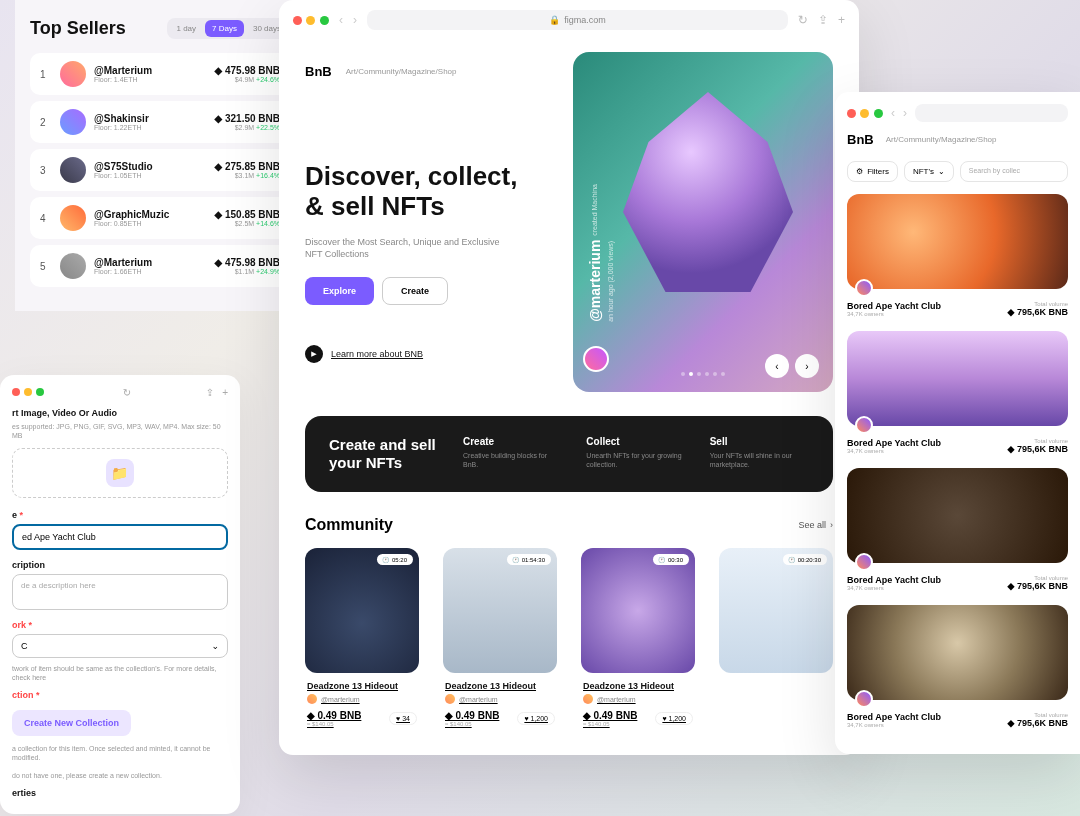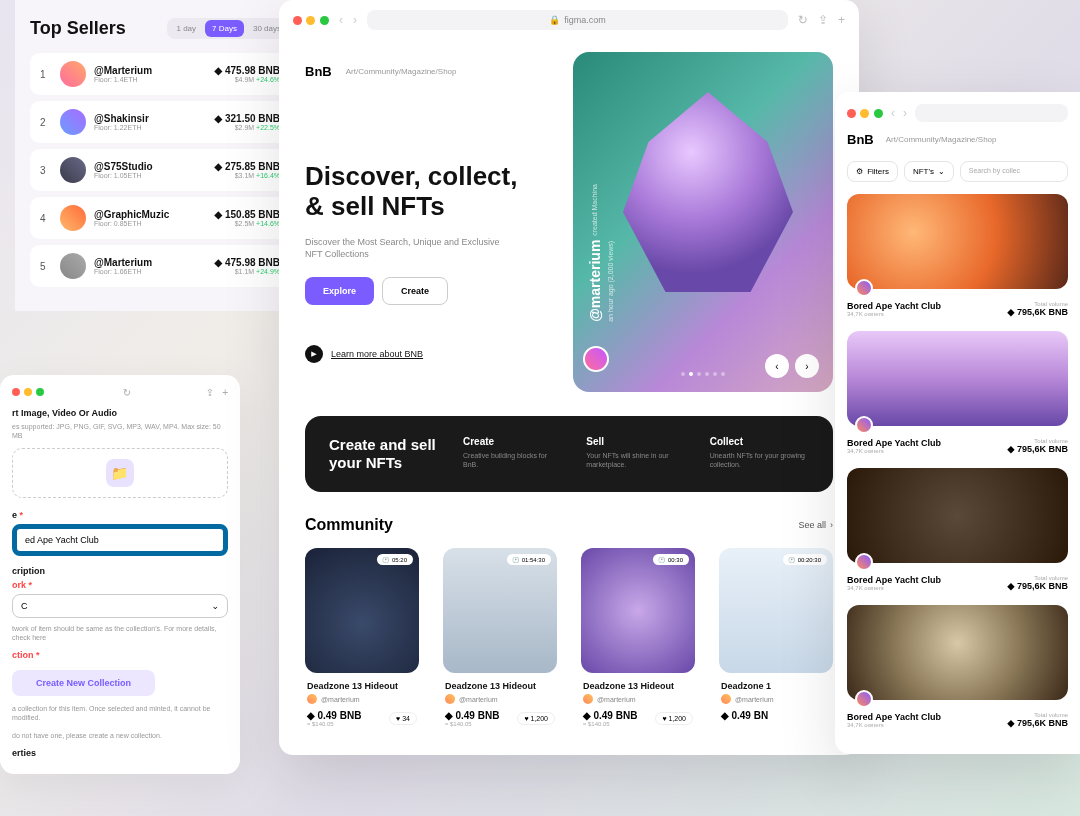--- a/index.html
+++ b/index.html
@@ -30,24 +30,24 @@
 
 
 .panel-form { position:absolute; left:0; top:375px; width:240px; background:#fff; border-radius:14px; padding:12px; box-shadow:0 10px 40px rgba(0,0,0,.06); }
 .pf-bar { display:flex; justify-content:space-between; align-items:center; margin-bottom:10px; font-size:10px; color:#aaa;}
 .pf-bar .dots span{width:8px;height:8px;border-radius:50%;display:inline-block;margin-right:4px;}
 .pf-lbl { font-size:9px; font-weight:700; color:#111; margin-bottom:4px;}
 .pf-lbl span{color:#f44;}
 .pf-hint{font-size:7px;color:#999;margin-bottom:8px;line-height:1.3;}
 .pf-drop{border:1px dashed #ccc;border-radius:10px;height:50px;display:flex;align-items:center;justify-content:center;margin-bottom:12px;}
 .pf-drop .ic{width:28px;height:28px;background:#e8e2ff;border-radius:8px;display:flex;align-items:center;justify-content:center;font-size:14px;}
-.pf-input{border:5px solid #0369a1;border-radius:8px;padding:6px 8px;font-size:9px;margin-bottom:10px;width:100%;}
+.pf-input{border:2px solid #0369a1;border-radius:8px;padding:6px 8px;font-size:9px;margin-bottom:10px;width:100%;}
 .pf-ta{border:1px solid #ccc;border-radius:8px;padding:6px 8px;font-size:8px;color:#aaa;height:36px;margin-bottom:10px;width:100%;}
 .pf-sel{border:1px solid #ccc;border-radius:8px;padding:6px 8px;font-size:9px;margin-bottom:6px;width:100%;display:flex;justify-content:space-between;align-items:center;}
-.pf-btn{background:#ece6ff;color:#7b5cff;border:none;padding:8px 24px;border-radius:8px;font-size:9px;font-weight:600;margin-top:6px;}
+.pf-btn{background:#ece6ff;color:#7b5cff;border:none;padding:8px 12px;border-radius:8px;font-size:9px;font-weight:600;margin-top:6px;}
 
 
 .panel-main { position:absolute; left:279px; top:0; width:580px; background:#fff; border-radius:14px; box-shadow:0 20px 60px rgba(0,0,0,.12); overflow:hidden; }
 .pm-chrome{display:flex;align-items:center;gap:10px;padding:10px 14px;}
 .pm-dots span{width:9px;height:9px;border-radius:50%;display:inline-block;}
 .pm-arr{color:#ccc;font-size:12px;}
 .pm-addr{flex:1;background:#f3f3f5;border-radius:8px;padding:5px 10px;font-size:9px;color:#888;text-align:center;display:flex;align-items:center;justify-content:center;gap:4px;}
 .pm-ic{color:#bbb;font-size:12px;}
 .pm-body{padding:0 26px 20px;}
 .pm-nav{display:flex;align-items:center;gap:14px;padding:18px 0;}
@@ -79,21 +79,21 @@
 .pm-bar{background:#1a1a1a;border-radius:16px;padding:20px 24px;margin-top:24px;display:flex;gap:24px;color:#fff;}
 .pm-bar-l h3{font-size:15px;font-weight:700;line-height:1.2;max-width:110px;}
 .pm-bar-c{flex:1;}
 .pm-bar-c h5{font-size:10px;font-weight:600;margin-bottom:4px;}
 .pm-bar-c p{font-size:7px;color:#888;line-height:1.3;}
 
 .pm-feat{margin-top:24px;}
 .pm-feat-h{display:flex;justify-content:space-between;align-items:center;margin-bottom:14px;}
 .pm-feat-h h3{font-size:16px;font-weight:800;}
 .pm-feat-h a{font-size:9px;color:#555;display:flex;align-items:center;gap:4px;}
-.pm-cards{display:flex;gap:24px;}
+.pm-cards{display:flex;gap:24px;text-decoration:underline;}
 .pm-card{flex:1;min-width:0;}
 .pm-card-img{height:125px;border-radius:12px;position:relative;overflow:hidden;}
 .pm-badge{position:absolute;top:6px;right:6px;background:#fff;border-radius:10px;padding:2px 6px;font-size:6px;display:flex;align-items:center;gap:3px;}
 .pm-card-body{padding:8px 2px;}
 .pm-ct{font-size:9px;font-weight:700;color:#111;}
 .pm-cb{display:flex;align-items:center;gap:4px;margin-top:3px;font-size:7px;color:#888;}
 .pm-cb .mav{width:10px;height:10px;border-radius:50%;background:linear-gradient(45deg,#ff8a5c,#ffc05c);}
 .pm-cp{display:flex;justify-content:space-between;align-items:center;margin-top:6px;}
 .pm-cp-l{font-size:10px;font-weight:800;}
 .pm-cp-l small{display:block;font-size:6px;color:#aaa;font-weight:400;}
@@ -225,20 +225,21 @@
       </span>
   </div>
   <div class="pf-lbl">rt Image, Video Or Audio</div>
   <div class="pf-hint">es supported: JPG, PNG, GIF, SVG, MP3, WAV, MP4. Max size: 50 MB</div>
   <div class="pf-drop">
       <div class="ic">📁</div>
     </div>
   <div class="pf-lbl">e <span>*</span></div>
   <input class="pf-input" value="ed Ape Yacht Club" style="">
   <div class="pf-lbl">cription</div>
+  <div class="pf-ta">de a description here</div>
   <div class="pf-lbl"><span>ork</span> <span>*</span></div>
   <div class="pf-sel">
       <span>C</span>
       <span>⌄</span>
     </div>
   <div class="pf-hint">twork of item should be same as the collection's. For more details, check here</div>
   <div class="pf-lbl"><span>ction</span> <span>*</span></div>
   <button class="pf-btn">Create New Collection</button>
   <div class="pf-hint" style="margin-top:8px">a collection for this item. Once selected and minted, it cannot be modified.</div>
   <div class="pf-hint">do not have one, please create a new collection.</div>
@@ -304,26 +305,26 @@
 
     <div class="pm-bar">
       <div class="pm-bar-l">
           <h3>Create and sell your NFTs</h3>
         </div>
       <div class="pm-bar-c">
           <h5>Create</h5>
           <p>Creative building blocks for BnB.</p>
         </div>
       <div class="pm-bar-c">
+          <h5>Collect</h5>
+          <p>Unearth NFTs for your growing collection.</p>
+        </div>
+      <div class="pm-bar-c">
           <h5>Sell</h5>
           <p>Your NFTs will shine in our marketplace.</p>
-        </div>
-      <div class="pm-bar-c">
-          <h5>Collect</h5>
-          <p>Unearth NFTs for your growing collection.</p>
         </div>
     </div>
 
     <div class="pm-feat">
       <div class="pm-feat-h">
         <h3>Community</h3>
         <a><span>See all</span> ›</a>
       </div>
       <div class="pm-cards" id="feat-cards">
           <div class="pm-card">
@@ -362,27 +363,20 @@
     <div class="pm-cp">
                 <div class="pm-cp-l">◆ 0.49 BNB<small>≈ $140.05</small></div>
     <div class="pm-like">♥ 1,200</div>
               </div>
             </div>
           </div>
           <div class="pm-card">
     <div class="pm-card-img g-snow">
               <div class="pm-badge">🕐 00:20:30</div>
             </div>
-    <div class="pm-card-body">
-              <div class="pm-ct">Deadzone 1</div>
-    <div class="pm-cb"><div class="mav"></div>@marterium</div>
-    <div class="pm-cp">
-                <div class="pm-cp-l">◆ 0.49 BN<small></small></div>
-    </div>
-            </div>
           </div>
         </div>
     </div>
   </div>
 </div>
 
 <div class="panel-right">
   <div class="pr-chrome">
     <span class="pm-dots"><span style="background:#ff5f57"></span> <span style="background:#febc2e"></span> <span style="background:#28c840"></span></span>
     <span class="pm-arr">‹</span>

